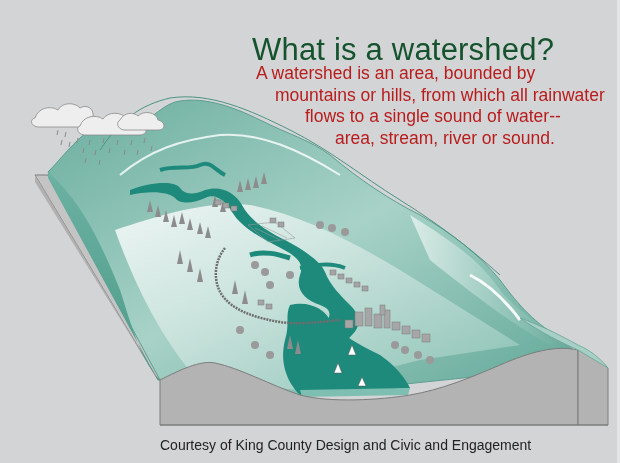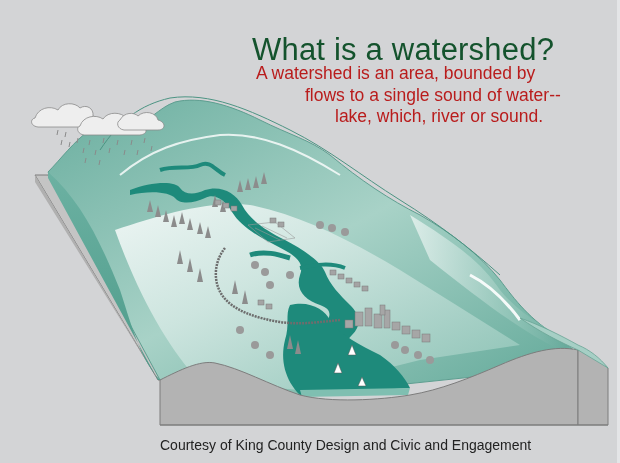--- a/index.html
+++ b/index.html
@@ -204,17 +204,18 @@
     <path d="M578,350 C590,352 600,360 608,368 L608,425 L578,425 Z" fill="#b3b3b3" stroke="#7d7d7d" stroke-width="1"></path>
     <path d="M520,318 C540,325 560,335 578,345 C590,350 600,358 608,368 L578,350 C560,342 540,332 520,318 Z" fill="#a6cfc5" stroke="#6aa596" stroke-width="0.8"></path>
     <line x1="160" y1="425" x2="608" y2="425" stroke="#7d7d7d" stroke-width="1"></line>
   </g>
 </svg>
 
 <div class="title">What is a watershed?</div>
 
 <div class="desc">
   <div class="l1">A watershed is an area, bounded by</div>
+  <div class="l2">mountains or hills, from which all rainwater</div>
   <div class="l3">flows to a single sound of water--</div>
-  <div class="l4">lake, which, river or sound.</div>
+  <div class="l4">area, stream, river or sound.</div>
 </div>
 
 <div class="credit">Courtesy of King County Design and Civic and Engagement</div>
 
 </body></html>

